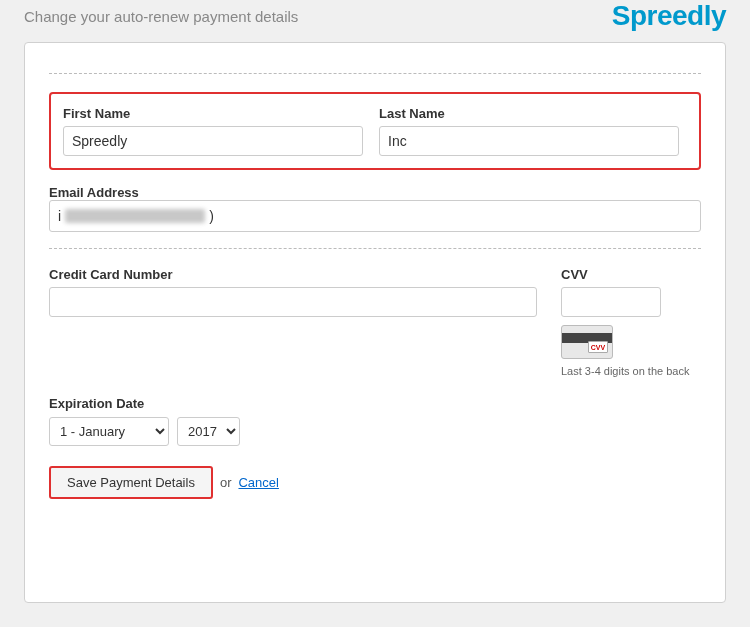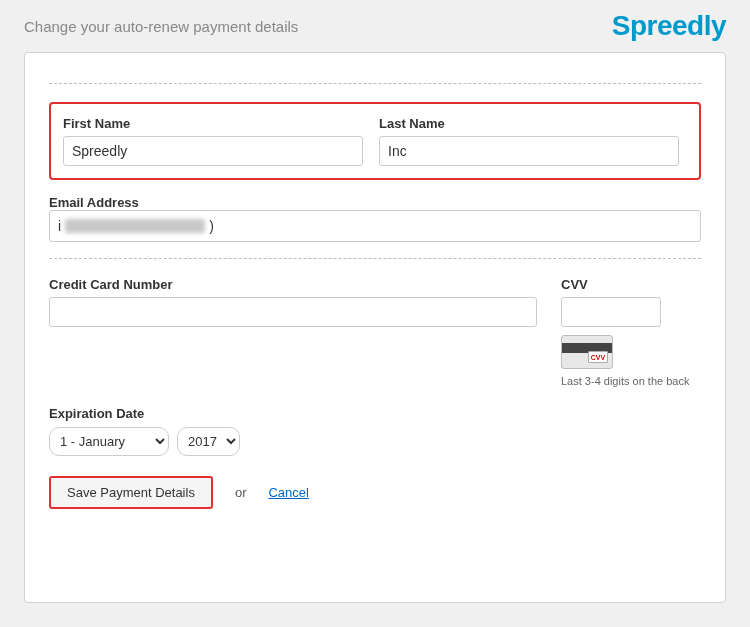--- a/index.html
+++ b/index.html
@@ -11,21 +11,21 @@
       width: 750px;
       height: 627px;
       display: flex;
       flex-direction: column;
     }
 
     .top-bar {
       display: flex;
       justify-content: space-between;
       align-items: center;
-      padding: 10px 24px 10px 24px;
+      padding: 0 24px 10px 24px;
       background: #f0f0f0;
     }
 
     .page-title {
       color: #888;
       font-size: 15px;
       font-weight: normal;
     }
 
     .logo {
@@ -192,33 +192,33 @@
 
     .expiry-row {
       display: flex;
       align-items: center;
       gap: 8px;
       margin-top: 6px;
     }
 
     .select-input {
       border: 1px solid #ccc;
-      border-radius: 10px;
+      border-radius: 3px;
       padding: 5px 6px;
       font-size: 13px;
       background: #fff;
       color: #333;
       cursor: pointer;
       outline: none;
     }
 
     .action-row {
       display: flex;
       align-items: center;
-      gap: 22px;
+      gap: 7px;
       margin-top: 20px;
     }
 
     .save-btn {
       background: #f5f5f5;
       border: 2px solid #e03030;
       border-radius: 3px;
       padding: 7px 16px;
       font-size: 13px;
       color: #333;

